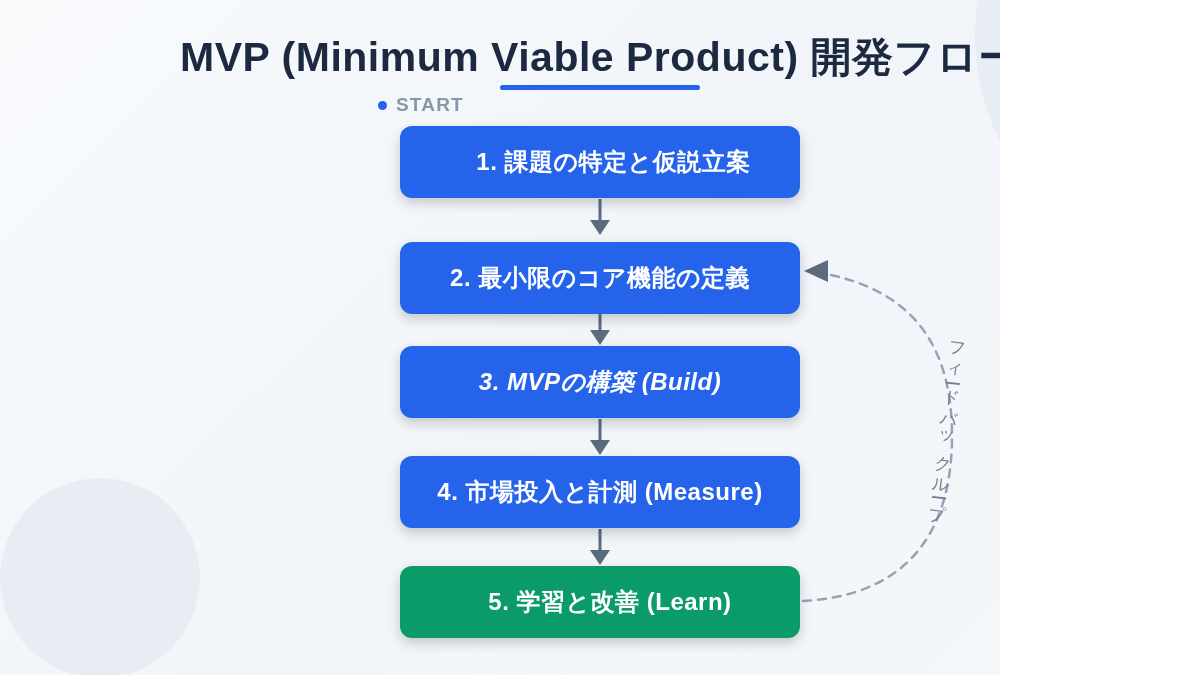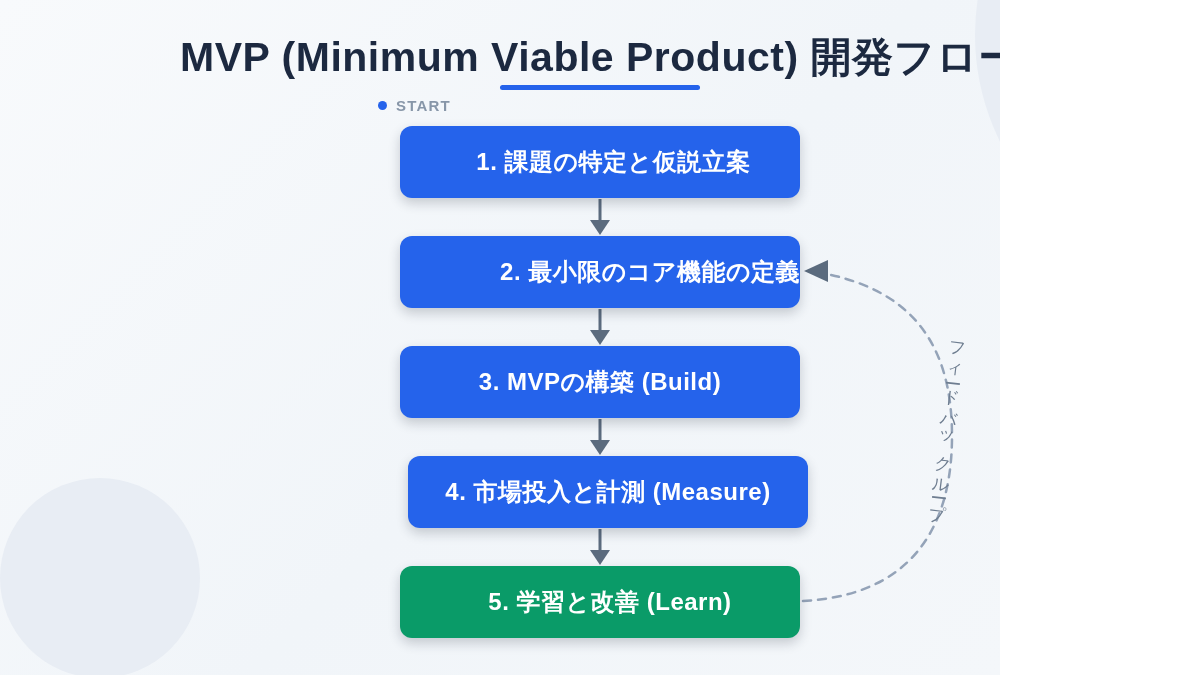--- a/index.html
+++ b/index.html
@@ -28,33 +28,33 @@
   }
   .title-underline{
     position:absolute;left:500px;top:85px;width:200px;height:5px;border-radius:3px;
     background:var(--accent-blue);
   }
   .start{
     position:absolute;left:378px;top:95px;display:flex;align-items:center;gap:9px;height:20px;
   }
   .start-dot{width:9px;height:9px;border-radius:50%;background:var(--accent-blue);}
   .start-label{
-    font-size:15px;font-weight:600;color:var(--muted-text);letter-spacing:1.2px;
+    font-size:19px;font-weight:600;color:var(--muted-text);letter-spacing:1.2px;
   }
   .flow-node{
     position:absolute;left:400px;width:400px;height:72px;border-radius:12px;
     display:flex;align-items:center;justify-content:center;
     color:#ffffff;font-size:24px;font-weight:700;letter-spacing:.5px;
     background:var(--accent-blue);
     box-shadow:0 5px 12px rgba(30,41,59,.22);
   }
   .flow-node.n0{top:126px;padding-left:27px;}
-  .flow-node.n1{top:236px;justify-content:flex-end;}
+  .flow-node.n1{top:242px;}
   .flow-node.n2{top:346px;}
-  .flow-node.n3{top:456px;margin-left:8px;}
+  .flow-node.n3{top:456px;}
   .flow-node.n4{top:566px;padding-left:20px;}
   svg.overlay{position:absolute;left:0;top:0;width:1200px;height:675px;pointer-events:none;}
   .conn-stem{stroke:var(--arrow);stroke-width:3;}
   .conn-head{fill:var(--arrow);}
   .loop-path{stroke:var(--dashed-loop);stroke-width:2.5;fill:none;stroke-dasharray:8 7;stroke-linecap:round;}
   .loop-head{fill:var(--arrow);}
   .feedback-label{
     position:absolute;left:948px;top:330px;height:230px;
     writing-mode:vertical-rl;text-orientation:mixed;
     font-size:17px;font-weight:500;color:var(--feedback-text);letter-spacing:3px;
@@ -102,21 +102,21 @@
       <polygon class="loop-head" points="804,271 828,260 828,282"></polygon>
     </g>
   </svg>
 
   <div class="flow-node n0" style="background: rgb(37, 99, 235);">
     <span>1. 課題の特定と仮説立案</span>
   </div>
   <div class="flow-node n1" style="background: rgb(37, 99, 235);">
     <span>2. 最小限のコア機能の定義</span>
   </div>
-  <div class="flow-node n2" style="background: rgb(37, 99, 235);">
+  <div class="flow-node n2" style="background: rgb(37, 99, 235); font-style: italic;">
     <span>3. MVPの構築 (Build)</span>
   </div>
   <div class="flow-node n3" style="background: rgb(37, 99, 235);">
     <span>4. 市場投入と計測 (Measure)</span>
   </div>
   <div class="flow-node n4" style="background: rgb(10, 155, 104);">
     <span>5. 学習と改善 (Learn)</span>
   </div>
 
   <div class="feedback-label">フィードバックループ</div>

